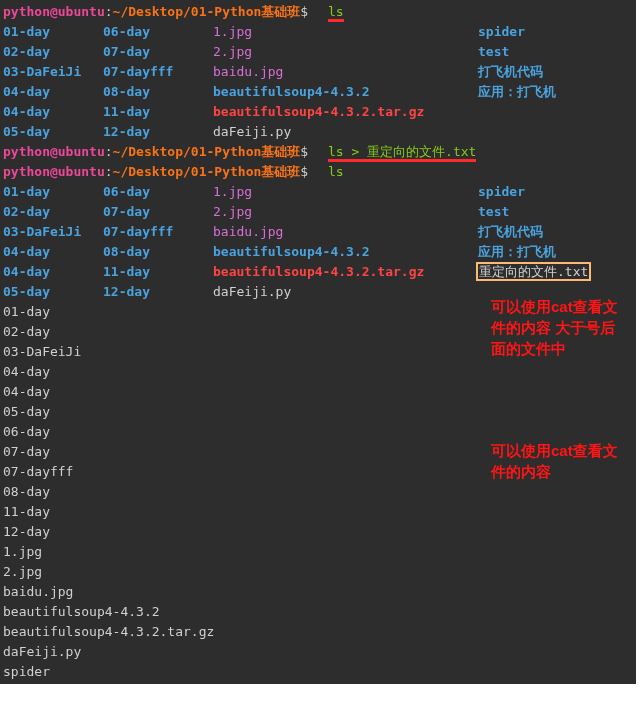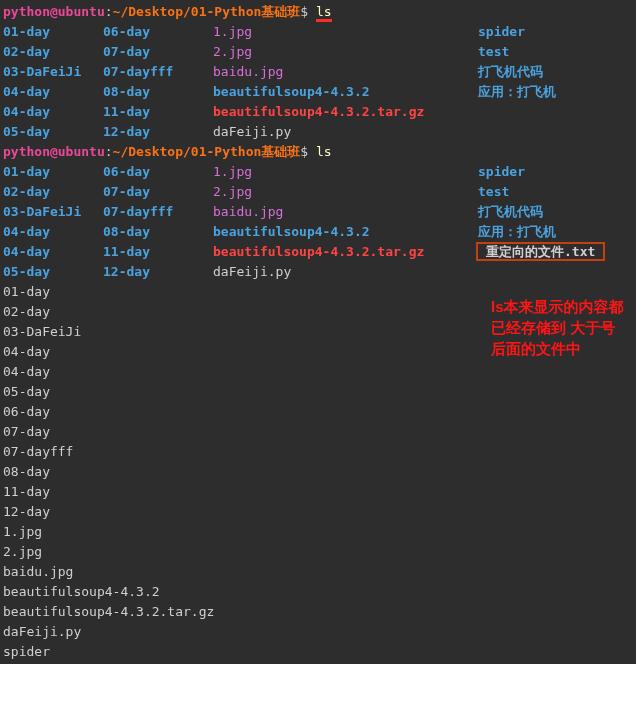--- a/index.html
+++ b/index.html
@@ -1,32 +1,32 @@
 <!DOCTYPE html>
 <html><head>
 <meta charset="utf-8">
 <style>
   body{margin:0;background:#fff;font-family:"DejaVu Sans Mono","Consolas",monospace;font-size:13px;display:flex;flex-direction:column;align-items:flex-start;}
   .term{width:636px;background:#2d2d2d;color:#d0d0d0;line-height:20px;padding:2px 0 2px 3px;box-sizing:border-box;position:relative;}
   .row{white-space:pre;}
   .user{color:#ec4899;font-weight:bold;}
   .path{color:#f97316;font-weight:bold;}
   .dollar{color:#d0d0d0;}
-  .cmd{color:#fef9c3;}
+  .cmd{color:#84cc16;margin-left:12px;}
   .blue{color:#4aa3df;font-weight:bold;}
   .mag{color:#d96fd9;}
   .red{color:#ff4444;font-weight:bold;}
   .plain{color:#d0d0d0;}
   .underline-red{border-bottom:3px solid #ff2a2a;}
   .cols{display:flex;}
   .col1{width:100px;}
   .col2{width:110px;}
   .col3{width:265px;}
   .col4{width:150px;}
-  .redbox{border:2px solid #c2410c;padding:0 8px;margin-left:-2px;font-weight:bold;}
+  .redbox{border:2px solid #fdba74;padding:0 1px;margin-left:-2px;}
   .ann{position:absolute;right:10px;width:135px;color:#ff1515;font-weight:bold;font-size:15px;font-family:"Microsoft YaHei","SimHei",sans-serif;line-height:21px;}
 </style>
 </head>
 <body>
 
 <div class="term">
 
   <div class="row"><span class="user">python@ubuntu</span><span class="plain">:</span><span class="path">~/Desktop/01-Python基础班</span><span class="dollar">$</span> <span class="cmd underline-red">ls</span></div>
 
   <div>
@@ -61,20 +61,21 @@
         <span class="col4"></span>
       </div>
     <div class="cols">
         <span class="col1 blue">05-day</span>
         <span class="col2 blue">12-day</span>
         <span class="col3 plain">daFeiji.py</span>
         <span class="col4"></span>
       </div>
   </div>
 
+  <div class="row"><span class="user">python@ubuntu</span><span class="plain">:</span><span class="path">~/Desktop/01-Python基础班</span><span class="dollar">$</span> <span class="cmd underline-red">ls &gt; 重定向的文件.txt</span></div>
 
   <div class="row"><span class="user">python@ubuntu</span><span class="plain">:</span><span class="path">~/Desktop/01-Python基础班</span><span class="dollar">$</span> <span class="cmd">ls</span></div>
 
   <div>
     <div class="cols">
         <span class="col1 blue">01-day</span>
         <span class="col2 blue">06-day</span>
         <span class="col3 mag">1.jpg</span>
         <span class="col4 blue">spider</span>
       </div>
@@ -127,15 +128,16 @@
     <div class="row plain">1.jpg</div>
     <div class="row plain">2.jpg</div>
     <div class="row plain">baidu.jpg</div>
     <div class="row plain">beautifulsoup4-4.3.2</div>
     <div class="row plain">beautifulsoup4-4.3.2.tar.gz</div>
     <div class="row plain">daFeiji.py</div>
     <div class="row plain">spider</div>
 
   </div>
 
-  <div class="ann" style="top:296px;">ls本来显示的内容都已经存储到  大于号后面的文件中</div>
+  <div class="ann" style="top:296px;">可以使用cat查看文件的内容  大于号后面的文件中</div>
+  <div class="ann" style="top:440px;">可以使用cat查看文件的内容</div>
 
 </div>
 
 </body></html>

